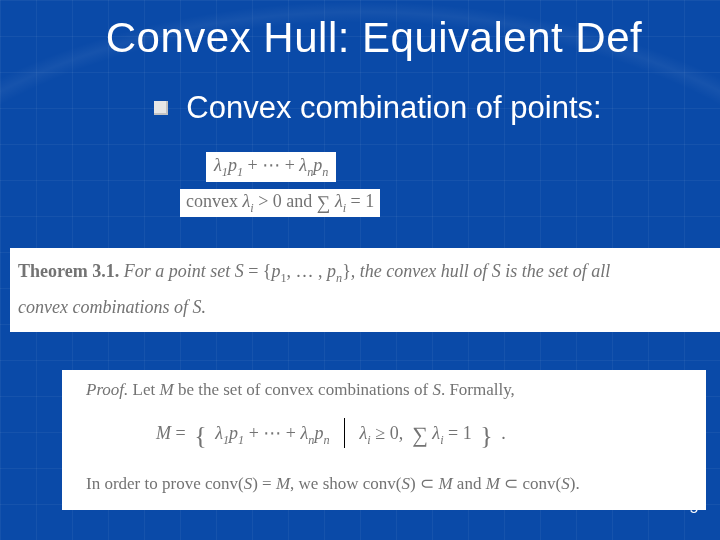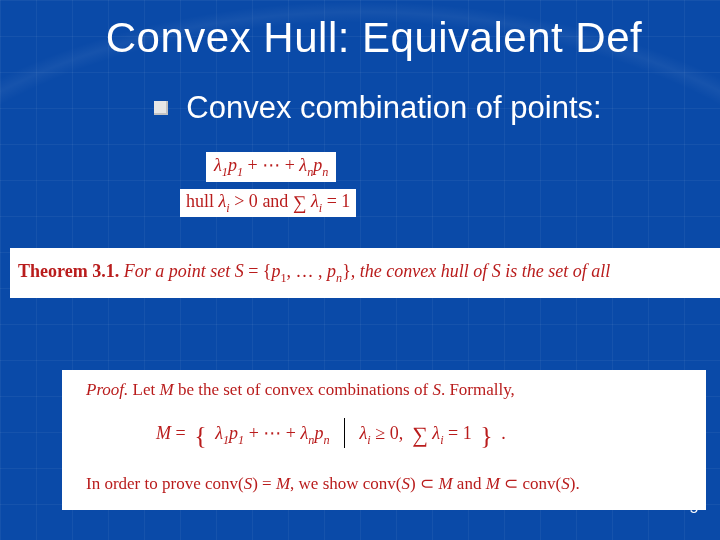--- a/index.html
+++ b/index.html
@@ -29,21 +29,21 @@
     justify-content:center;
   }
   .bullet{
     width:14px;height:14px;background:#e6e6e6;margin-right:18px;flex:none;
     box-shadow:inset -2px -2px 0 rgba(0,0,0,.15);
   }
   .bullet-text{
     font-size:31px;
   }
   .math-box{
-    background:#fff;color:#b91c1c;
+    background:#fff;color:#737373;
     font-family:"Times New Roman",Times,serif;
     display:inline-block;
     line-height:1;
   }
   .box1{position:absolute;left:206px;top:152px;font-size:18px;padding:4px 8px}
   .box2{position:absolute;left:180px;top:189px;font-size:18px;padding:3px 6px}
   .box2 .sum{font-size:19px;vertical-align:-2px}
   .box3{position:absolute;left:10px;top:248px;width:700px;font-size:18px;padding:6px 8px 8px;line-height:1.9;font-style:italic}
   .box3 .up{font-style:normal}
   .box4{position:absolute;left:62px;top:370px;width:596px;font-size:17px;padding:8px 24px 14px;line-height:1.4}
@@ -67,26 +67,27 @@
 <div class="bullet-row">
   <div class="bullet"></div>
   <div class="bullet-text">Convex combination of points:</div>
 </div>
 
 <div class="math-box box1">
   <span class="it">λ</span><sub>1</sub><span class="it">p</span><sub>1</sub> + ⋯ + <span class="it">λ</span><sub>n</sub><span class="it">p</span><sub>n</sub>
 </div>
 
 <div class="math-box box2">
-  <span class="rm">hull </span><span class="it">λ</span><sub>i</sub> &gt; 0 <span class="rm">and</span> <span class="sum">∑</span> <span class="it">λ</span><sub>i</sub> = 1
+  <span class="rm">convex </span><span class="it">λ</span><sub>i</sub> &gt; 0 <span class="rm">and</span> <span class="sum">∑</span> <span class="it">λ</span><sub>i</sub> = 1
 </div>
 
 <div class="math-box box3">
   <span class="up" style="font-weight:bold">Theorem 3.1.</span>
   <span> For a point set S </span><span class="up">= {</span><span>p</span><sub class="up">1</sub><span class="up">, … , </span><span>p</span><sub>n</sub><span class="up">}</span><span>, the convex hull of S is the set of all</span><br>
+  <span>convex combinations of S.</span>
 </div>
 
 <div class="math-box box4">
   <span style="font-style:italic">Proof.</span>
   <span> Let <span class="it">M</span> be the set of convex combinations of <span class="it">S</span>. Formally,</span>
   <div class="eqline">
     <span class="it">M</span> = <span class="brace">{</span> <span class="it">λ</span><sub>1</sub><span class="it">p</span><sub>1</sub> + ⋯ + <span class="it">λ</span><sub>n</sub><span class="it">p</span><sub>n</sub>
     <span class="bar"></span>
     <span class="it">λ</span><sub>i</sub> ≥ 0, &nbsp;<span class="sum2">∑</span> <span class="it">λ</span><sub>i</sub> = 1 <span class="brace">}</span> .
   </div>

